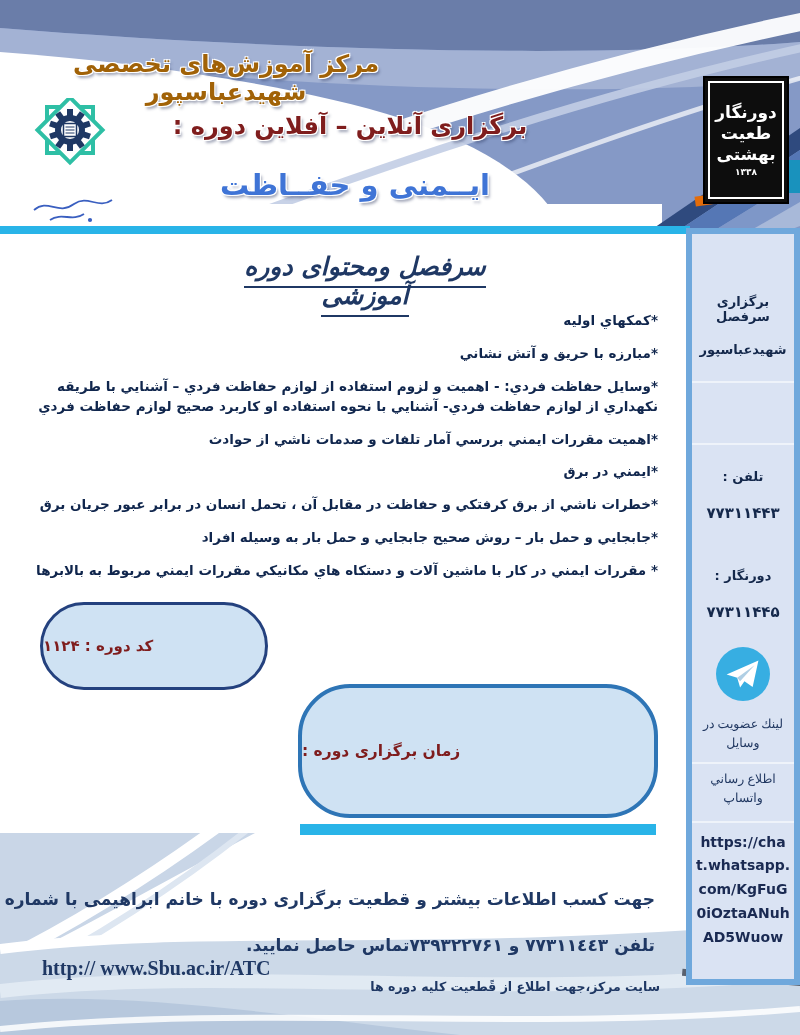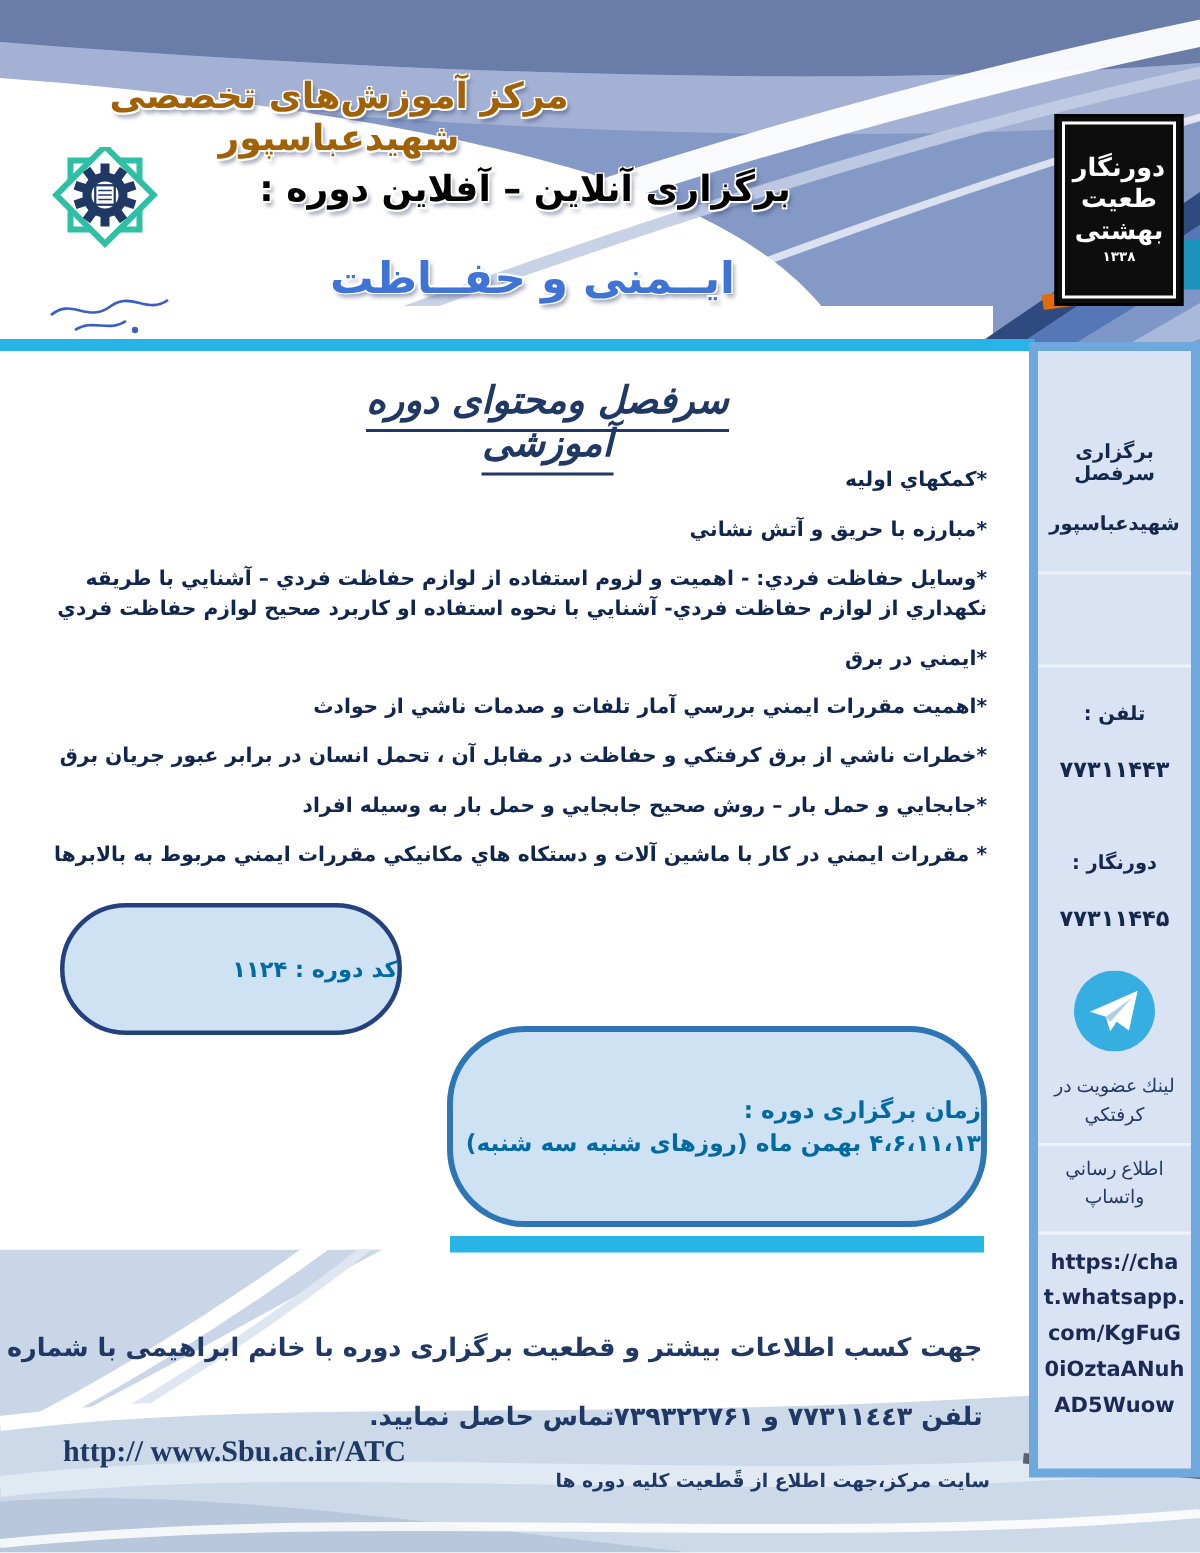--- a/index.html
+++ b/index.html
@@ -8,39 +8,39 @@
   .page {
     position:relative; width:800px; height:1035px; margin:0 auto;
     background:#ffffff; overflow:hidden;
   }
   
   .header { position:absolute; left:0; top:0; width:800px; height:232px; z-index:2; }
   .header svg { display:block; }
   .hdr-text { position:absolute; font-weight:bold; text-align:center;
     text-shadow:-1px -1px 0 #fff, 1px -1px 0 #fff, -1px 1px 0 #fff, 1px 1px 0 #fff, 2px 3px 3px rgba(40,50,90,.45); }
   .org-title   { left:14px;  top:50px;  width:424px; font-size:24px; color:#a16207; z-index:3; }
-  .delivery-line{ left:138px; top:112px; width:424px; font-size:24px; color:#000000; z-index:3; }
+  .delivery-line{ left:138px; top:112px; width:424px; font-size:24px; color:#7f1d1d; z-index:3; }
   .course-title{ left:200px; top:168px; width:310px; font-size:29px; color:#3f74d6; z-index:3; }
   .atc-logo { position:absolute; left:20px; top:98px; z-index:3; }
   .sbu-logo { position:absolute; left:703px; top:76px; width:86px; height:128px;
     background:#0d0d0d; border:2px solid #000; z-index:3;
     display:flex; flex-direction:column; align-items:center; justify-content:center; }
   .sbu-logo-inner { border:2px solid #fff; width:76px; height:118px; display:flex; flex-direction:column;
     align-items:center; justify-content:center; color:#fff; font-weight:bold; line-height:1.25;
     font-size:17px; text-align:center; }
   .sbu-year { font-size:9px; letter-spacing:1px; margin-top:2px; }
   .cyan-bar1 { position:absolute; left:0; top:226px; width:690px; height:8px; background:#29b4e8; z-index:3; }
   
   .main-title { position:absolute; left:215px; top:252px; width:300px; text-align:center;
     font-size:25px; font-weight:bold; font-style:italic; color:#1f3864; z-index:2; }
   .main-title span { border-bottom:2.5px solid #1f3864; padding-bottom:5px; }
   .topics { position:absolute; left:30px; top:310px; width:628px; direction:rtl; text-align:right; z-index:2; }
   .topic { font-size:13.5px; font-weight:bold; color:#10264d; line-height:1.5; margin-bottom:12.5px; }
   .pill { position:absolute; background:#cfe2f3; display:flex; flex-direction:column;
-    align-items:flex-start; justify-content:center; color:#0369a1; font-weight:bold; z-index:2; }
+    align-items:flex-end; justify-content:center; color:#7f1d1d; font-weight:bold; z-index:2; }
   .code-pill { left:40px; top:602px; width:228px; height:88px; border:3px solid #24417e;
     border-radius:46px; font-size:15px; }
   .time-pill { left:298px; top:684px; width:360px; height:134px; border:4px solid #2e75b6;
     border-radius:52px; font-size:15.5px; gap:4px; }
   .cyan-bar2 { position:absolute; left:300px; top:824px; width:356px; height:11px; background:#29b4e8; z-index:2; }
   
   .footer { position:absolute; left:0; top:833px; width:800px; height:202px; z-index:1; }
   .footer svg { position:absolute; left:0; top:0; }
   .f-text { position:absolute; direction:rtl; color:#1f3864; font-weight:bold; z-index:3; }
   .f-line1 { right:145px; top:56px;  font-size:17px; }
@@ -136,34 +136,33 @@
   <div class="cyan-bar1"></div>
 
   <div class="main-title" dir="rtl">
     <span>سرفصل ومحتوای دوره آموزشی</span>
   </div>
 
   <div class="topics">
     <div class="topic">*کمکهاي اوليه</div>
     <div class="topic">*مبارزه با حريق و آتش نشاني</div>
     <div class="topic">*وسايل حفاظت فردي: - اهميت و لزوم استفاده از لوازم حفاظت فردي – آشنايي با طريقه نكهداري از لوازم حفاظت فردي- آشنايي با نحوه استفاده او كاربرد صحيح لوازم حفاظت فردي</div>
+    <div class="topic">*اهميت مقررات ايمني بررسي آمار تلفات و صدمات ناشي از حوادث</div>
     <div class="topic">*ايمني در برق</div>
-    <div class="topic">*اهميت مقررات ايمني بررسي آمار تلفات و صدمات ناشي از حوادث</div>
     <div class="topic">*خطرات ناشي از برق كرفتكي و حفاظت در مقابل آن ، تحمل انسان در برابر عبور جريان برق</div>
     <div class="topic">*جابجايي و حمل بار – روش صحيح جابجايي و حمل بار به وسيله افراد</div>
     <div class="topic">* مقررات ايمني در كار با ماشين آلات و دستكاه هاي مكانيكي مقررات ايمني مربوط به بالابرها</div>
   </div>
 
   <div class="pill code-pill" dir="rtl">
     <span>کد دوره : ۱۱۲۴</span>
   </div>
 
   <div class="pill time-pill" dir="rtl">
     <span>زمان برگزاری دوره :</span>
-    <span>۴،۶،۱۱،۱۳ بهمن ماه (روزهای شنبه سه شنبه)</span>
   </div>
 
   <div class="cyan-bar2"></div>
 
   <div class="footer">
     <svg width="800" height="202" viewBox="0 0 800 202">
       <rect x="0" y="0" width="800" height="202" fill="#ffffff"></rect>
       <path d="M0,0 L255,0 C170,45 75,100 0,135 Z" fill="#c9d6e7"></path>
       <path d="M230,-15 C150,45 60,100 -15,135" stroke="#ffffff" stroke-width="11" fill="none"></path>
       <path d="M262,-15 C180,52 88,110 5,152" stroke="#dde6f1" stroke-width="6" fill="none"></path>
@@ -191,19 +190,19 @@
       <div class="s-num" style="margin-top:20px;">۷۷۳۱۱۴۴۵</div>
 
       <div class="telegram-wrap">
         <svg width="54" height="54" viewBox="0 0 56 56">
           <circle cx="28" cy="28" r="28" fill="#37aee2"></circle>
           <polygon points="44,14 11,28.5 22,32 25,42 29.5,35.5 38,41.5" fill="#ffffff"></polygon>
           <polygon points="22,32 40,19 25,35.5" fill="#b0cfe4"></polygon>
         </svg>
       </div>
 
-      <div class="s-cap" style="margin-top:10px;">لینك عضویت در كرفتكي</div>
+      <div class="s-cap" style="margin-top:10px;">لینك عضویت در وسايل</div>
       <div class="s-cap s-cap-b">اطلاع رساني واتساپ</div>
       <a class="s-link" href="#">https://chat.whatsapp.com/KgFuG0iOztaANuhAD5Wuow</a>
     </div>
   </div>
 
 </div>
 
 </body></html>

